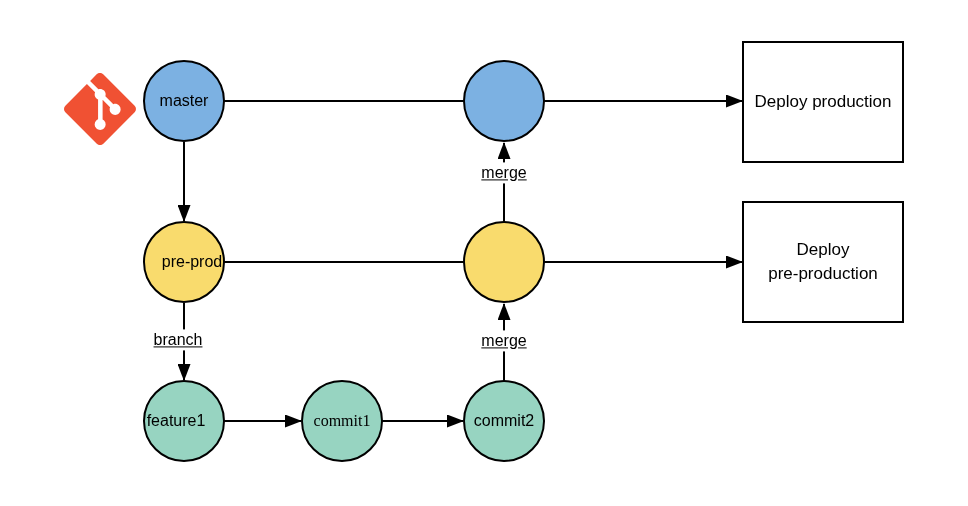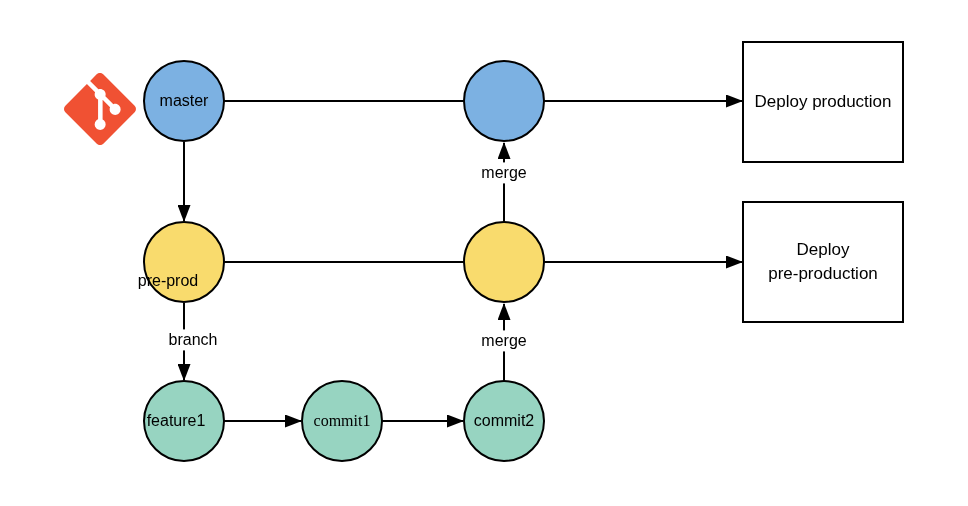--- a/index.html
+++ b/index.html
@@ -17,20 +17,21 @@
     transform: translate(-50%, -50%);
     font-size: 16px;
     color: #000000;
     white-space: nowrap;
     text-align: center;
     line-height: 1.2;
   }
   .edge-lbl {
     background: #ffffff;
     padding: 1px 4px;
+    text-decoration: underline;
   }
   .box-lbl {
     font-size: 17px;
     white-space: pre-line;
     line-height: 1.4;
   }
 </style>
 </head>
 <body>
 
@@ -71,26 +72,26 @@
     <circle cx="504" cy="262" r="40" stroke="#000" stroke-width="2" fill="#F9DB6D"></circle>
     <circle cx="184" cy="421" r="40" stroke="#000" stroke-width="2" fill="#97D4C1"></circle>
     <circle cx="342" cy="421" r="40" stroke="#000" stroke-width="2" fill="#97D4C1"></circle>
     <circle cx="504" cy="421" r="40" stroke="#000" stroke-width="2" fill="#97D4C1"></circle>
 
     <rect x="743" y="42" width="160" height="120" fill="#ffffff" stroke="#000" stroke-width="2"></rect>
     <rect x="743" y="202" width="160" height="120" fill="#ffffff" stroke="#000" stroke-width="2"></rect>
   </svg>
 
   <div class="lbl" style="left:184px; top:101px;">master</div>
-  <div class="lbl" style="left:168px; top:262px;margin-top:19px;">pre-prod</div>
+  <div class="lbl" style="left:192px; top:262px;">pre-prod</div>
   <div class="lbl" style="left:176px; top:421px;">feature1</div>
   <div class="lbl" style="left:342px; top:421px;font-family:Liberation Serif, serif;">commit1</div>
   <div class="lbl" style="left:504px; top:421px;">commit2</div>
 
   <div class="lbl edge-lbl" style="left:504px; top:173px;">merge</div>
   <div class="lbl edge-lbl" style="left:504px; top:341px;">merge</div>
-  <div class="lbl edge-lbl" style="left:193px; top:340px;">branch</div>
+  <div class="lbl edge-lbl" style="left:178px; top:340px;">branch</div>
 
   <div class="lbl box-lbl" style="left:823px; top:262px;">Deploy
 pre-production</div>
   <div class="lbl box-lbl" style="left:823px; top:102px;">Deploy production</div>
 
 </div>
 
 </body></html>

